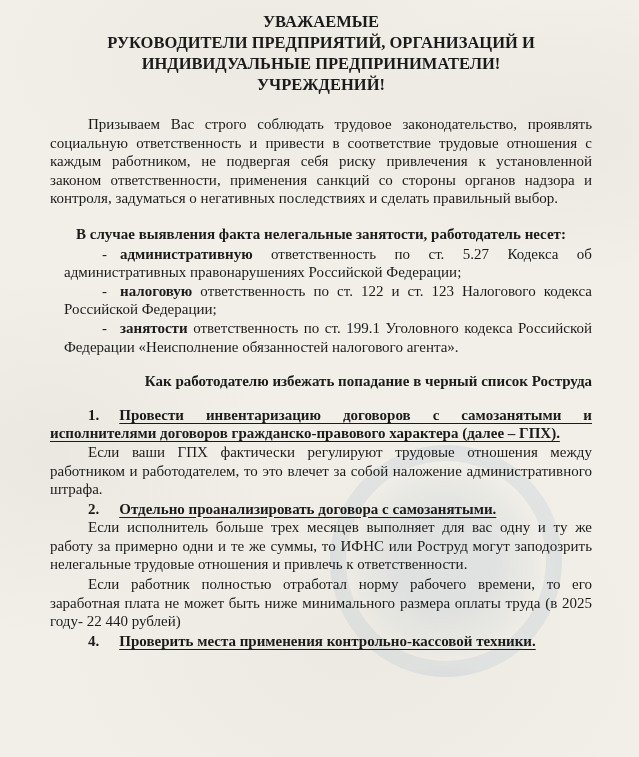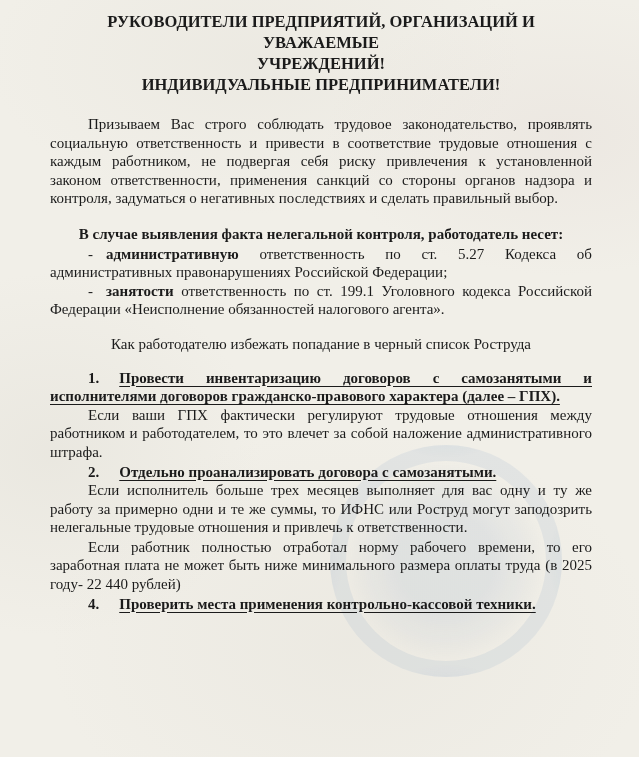--- a/index.html
+++ b/index.html
@@ -52,27 +52,28 @@
   }
   .intro { margin-bottom: 17px; margin-top: 20px; }
   .section-heading {
     text-align: center;
     font-weight: bold;
     margin-bottom: 1px;
   }
   .bullet {
     text-align: justify;
     text-indent: 38px;
+    margin-left: 14px;
   }
   .bullet .marker { margin-right: 13px; }
   .bullet .lead { font-weight: bold; }
   .liability-block { margin-bottom: 16px; }
   .advice-heading {
-    text-align: center;
-    font-weight: normal;
+    text-align: right;
+    font-weight: bold;
     margin: 8px 0 15px 0;
   }
   .advice-heading-wrap { margin-top: 16px; }
   .item-title {
     text-align: justify;
     text-indent: 38px;
     font-weight: bold;
   }
   .item-title .num {
     margin-right: 20px;
@@ -85,33 +86,34 @@
   .item { margin-bottom: 1px; }
 </style>
 </head>
 <body>
 
 <div class="watermark"></div>
 
 <div class="page">
 
   <div class="title-block">
+    <div>УВАЖАЕМЫЕ</div>
     <div>РУКОВОДИТЕЛИ ПРЕДПРИЯТИЙ, ОРГАНИЗАЦИЙ И</div>
-    <div>УВАЖАЕМЫЕ</div>
+    <div>ИНДИВИДУАЛЬНЫЕ ПРЕДПРИНИМАТЕЛИ!</div>
     <div>УЧРЕЖДЕНИЙ!</div>
-    <div>ИНДИВИДУАЛЬНЫЕ ПРЕДПРИНИМАТЕЛИ!</div>
   </div>
 
   <p class="para intro">Призываем Вас строго соблюдать трудовое законодательство, проявлять социальную ответственность и привести в соответствие трудовые отношения с каждым работником, не подвергая себя риску привлечения к установленной законом ответственности, применения санкций со стороны органов надзора и контроля, задуматься о негативных последствиях и сделать правильный выбор.</p>
 
   <div class="liability-block">
-    <p class="section-heading">В случае выявления факта нелегальной контроля, работодатель несет:</p>
+    <p class="section-heading">В случае выявления факта нелегальные занятости, работодатель несет:</p>
 
     <p class="bullet"><span class="marker">-</span><span class="lead">административную</span><span> ответственность по ст. 5.27 Кодекса об административных правонарушениях Российской Федерации;</span></p>
 
+    <p class="bullet"><span class="marker">-</span><span class="lead">налоговую</span><span> ответственность по ст. 122 и ст. 123 Налогового кодекса Российской Федерации;</span></p>
 
     <p class="bullet"><span class="marker">-</span><span class="lead">занятости</span><span> ответственность по ст. 199.1 Уголовного кодекса Российской Федерации «Неисполнение обязанностей налогового агента».</span></p>
   </div>
 
   <div class="advice-heading-wrap">
     <p class="advice-heading">Как работодателю избежать попадание в черный список Роструда</p>
 
     <div class="item">
       <p class="item-title"><span class="num">1.</span><span class="t">Провести инвентаризацию договоров с самозанятыми и исполнителями договоров гражданско-правового характера (далее – ГПХ).</span></p>
       <p class="para">Если ваши ГПХ фактически регулируют трудовые отношения между работником и работодателем, то это влечет за собой наложение административного штрафа.</p>

